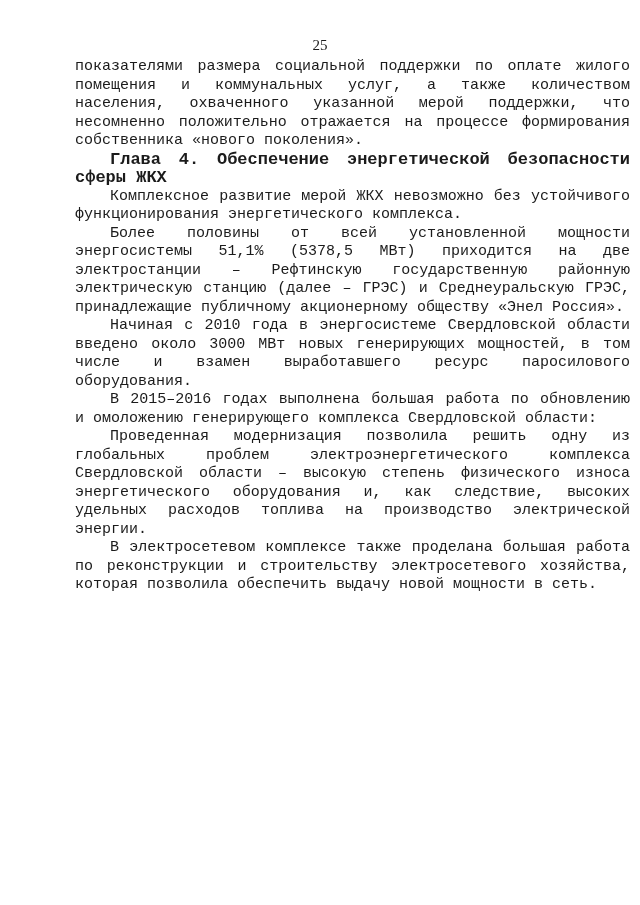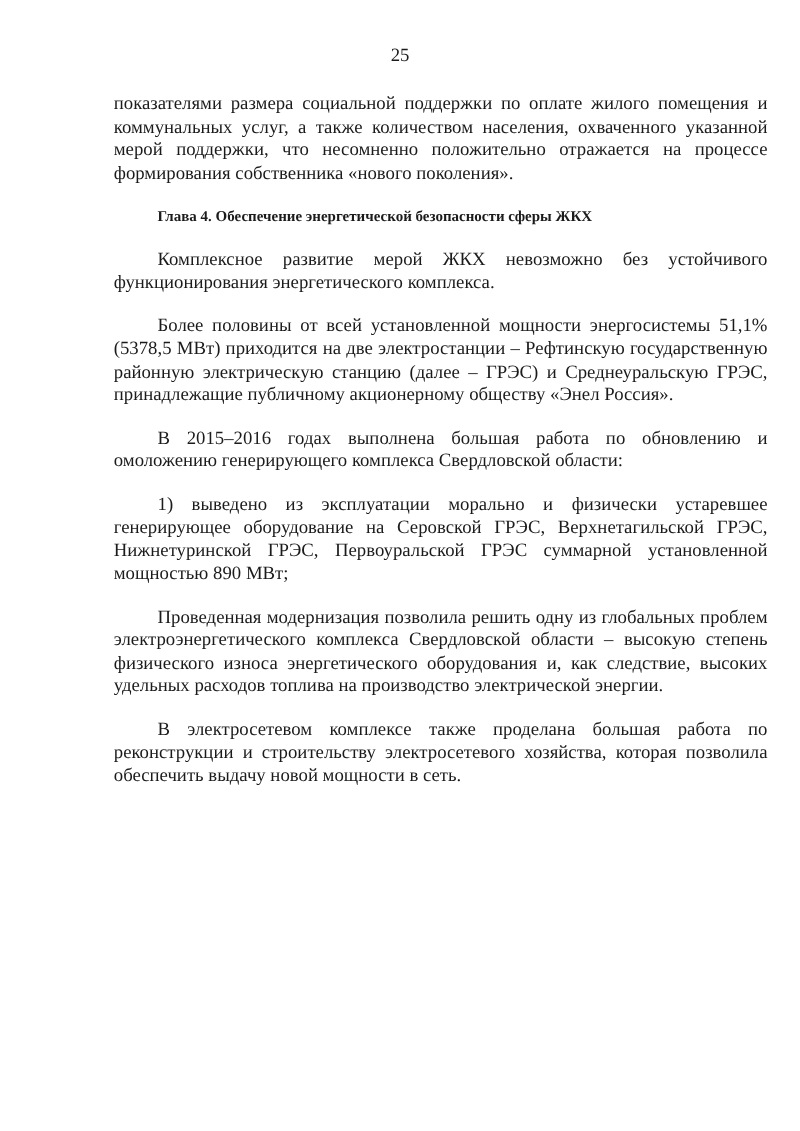--- a/index.html
+++ b/index.html
@@ -22,30 +22,31 @@
   }
   .page-number {
     position: absolute;
     top: 36px;
     left: 0;
     right: 0;
     text-align: center;
     font-size: 15px;
   }
   .body-text p {
-    margin: 16px;
+    margin: 0;
     text-align: justify;
     text-indent: 35px;
+    font-family: Liberation Mono, monospace;
   }
   .body-text p.no-indent {
     text-indent: 0;
   }
   .chapter-heading {
     margin: 9px 0 18px 0;
-    font-size: 12px;
+    font-size: 17px;
     line-height: 18.5px;
     font-weight: bold;
     text-align: center;
     text-indent: 0;
   }
 </style>
 </head>
 <body>
 
 <div class="page">
@@ -57,24 +58,24 @@
     <p class="no-indent">показателями размера социальной поддержки по оплате жилого помещения и коммунальных услуг, а также количеством населения, охваченного указанной мерой поддержки, что несомненно положительно отражается на процессе формирования собственника «нового поколения».</p>
 
     <p class="chapter-heading">Глава 4. Обеспечение энергетической безопасности сферы ЖКХ</p>
 
     <p>Комплексное развитие мерой ЖКХ невозможно без устойчивого функционирования энергетического комплекса.</p>
 
 
 
     <p>Более половины от всей установленной мощности энергосистемы 51,1% (5378,5 МВт) приходится на две электростанции – Рефтинскую государственную районную электрическую станцию (далее – ГРЭС) и Среднеуральскую ГРЭС, принадлежащие публичному акционерному обществу «Энел Россия».</p>
 
+    <p>Начиная с 2010 года в энергосистеме Свердловской области введено около 3000 МВт новых генерирующих мощностей, в том числе и взамен выработавшего ресурс паросилового оборудования.</p>
 
     <p>В 2015–2016 годах выполнена большая работа по обновлению и омоложению генерирующего комплекса Свердловской области:</p>
 
-    <p>1) выведено из эксплуатации морально и физически устаревшее генерирующее оборудование на Серовской ГРЭС, Верхнетагильской ГРЭС, Нижнетуринской ГРЭС, Первоуральской ГРЭС суммарной установленной мощностью 890 МВт;</p>
 
 
 
 
     <p>Проведенная модернизация позволила решить одну из глобальных проблем электроэнергетического комплекса Свердловской области – высокую степень физического износа энергетического оборудования и, как следствие, высоких удельных расходов топлива на производство электрической энергии.</p>
 
     <p>В электросетевом комплексе также проделана большая работа по реконструкции и строительству электросетевого хозяйства, которая позволила обеспечить выдачу новой мощности в сеть.</p>
 
   </div>
 </div>

